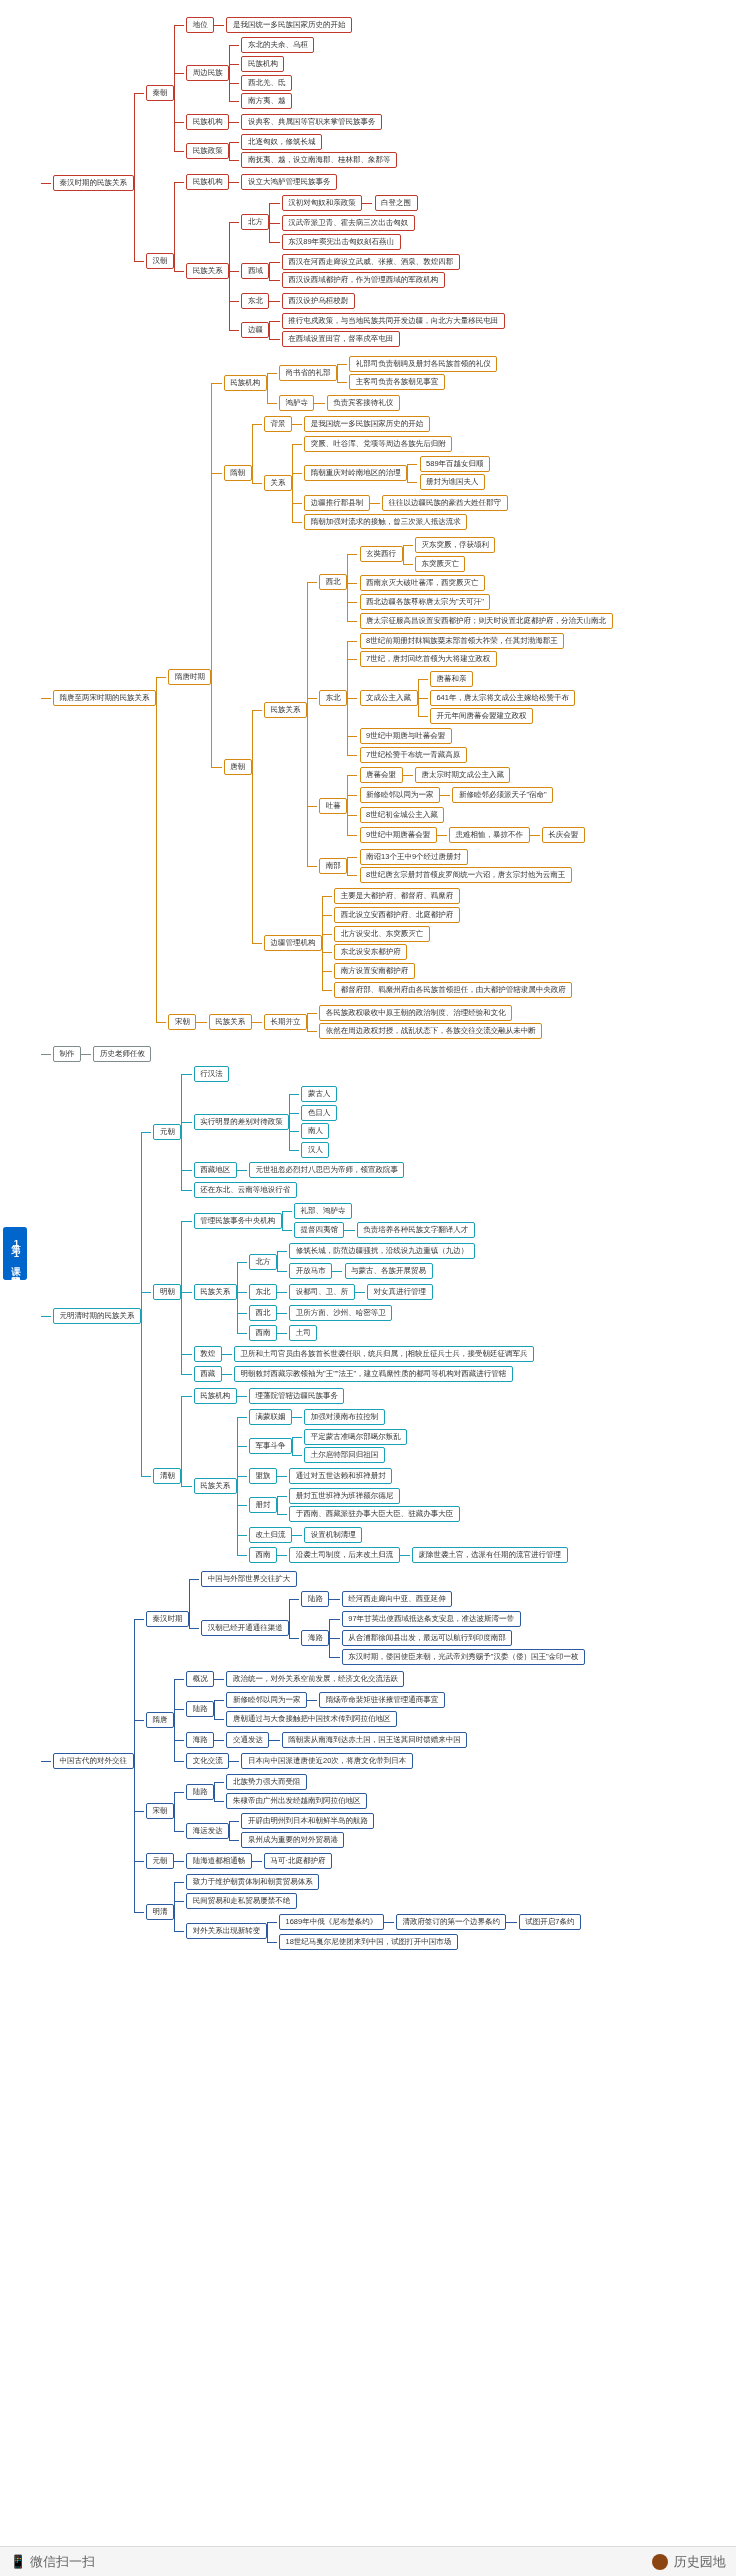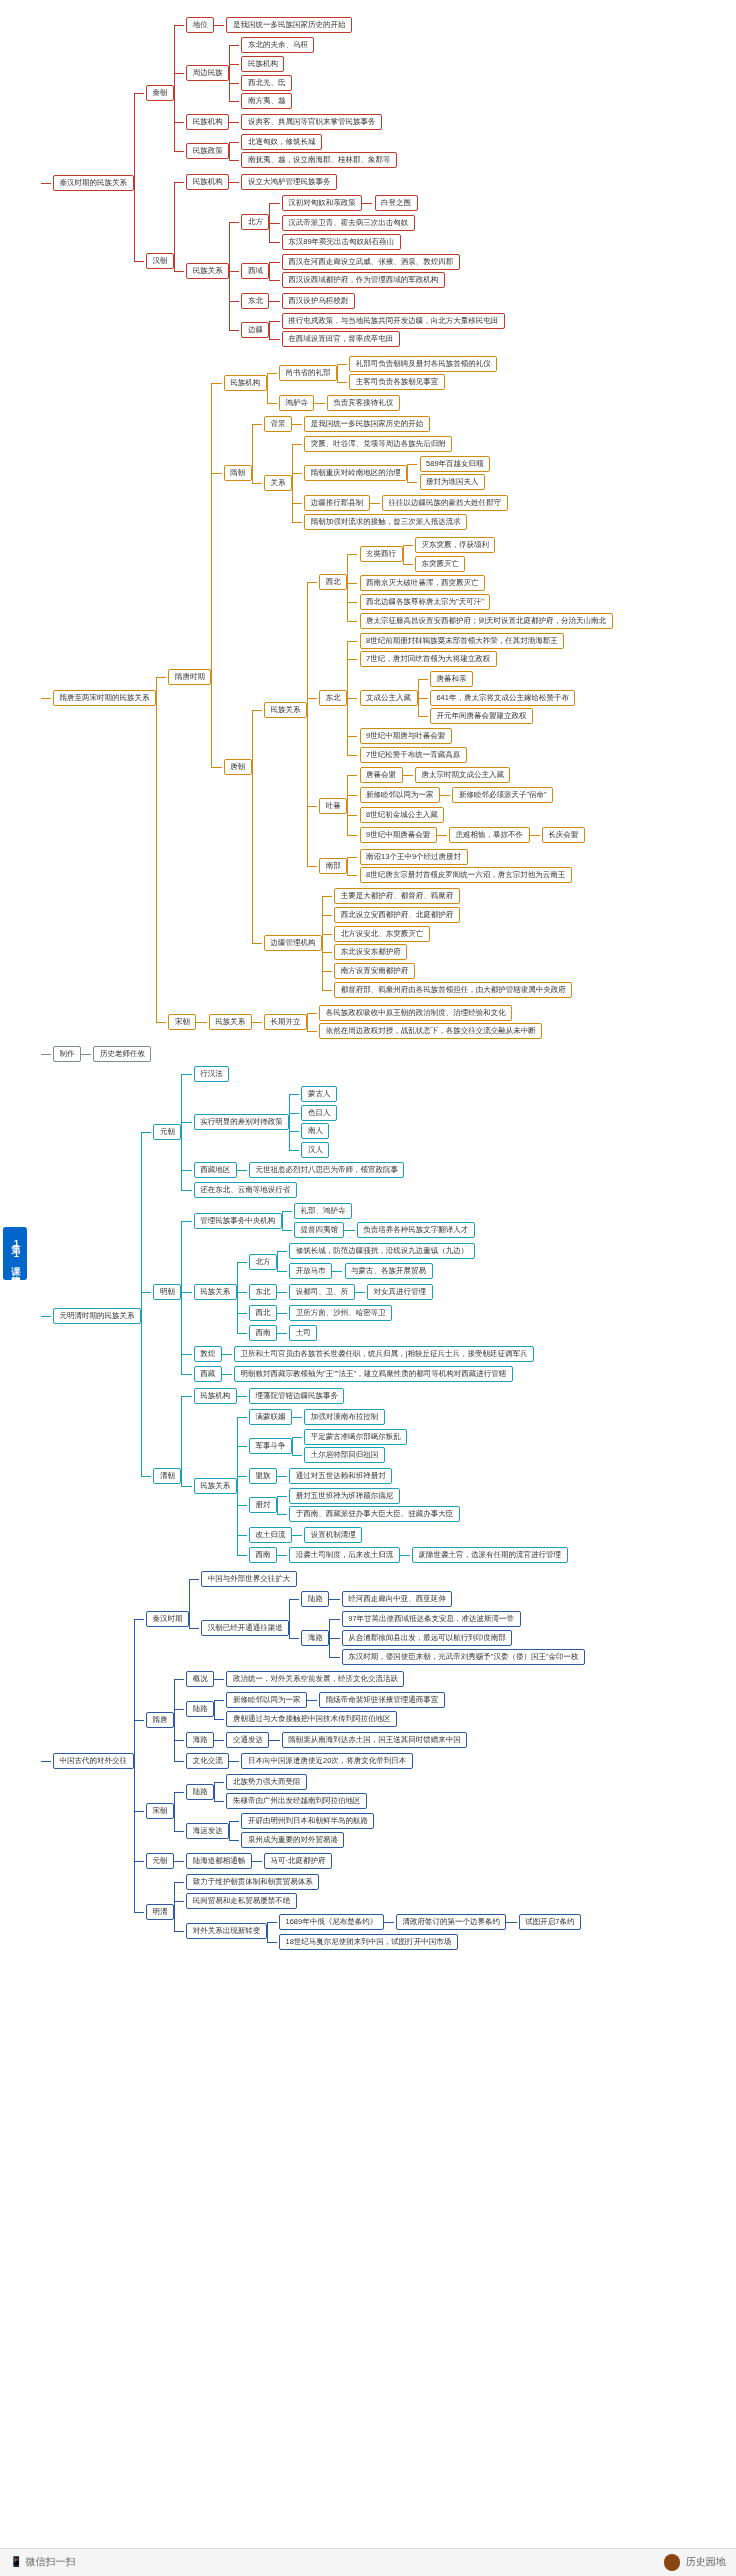--- a/index.html
+++ b/index.html
@@ -1,20 +1,20 @@
 <!DOCTYPE html>
 <html style="font-size:11px"><head>
 <meta charset="utf-8">
 <style>
 *{margin:0;padding:0;box-sizing:border-box}
 body{font-family:"Microsoft YaHei",sans-serif;font-size:7.5px;background:#fff;width:736px;position:relative}
 .mindmap{position:relative;padding:13.6px 6.8px 41px 6.8px}
 .root{position:absolute;left:3.4px;top:1227px;background:#0066cc;color:#fff;writing-mode:vertical-rl;text-orientation:upright;padding:10.2px 5.5px;font-weight:bold;font-size:9.5px;border-radius:2.7px}
 .node{display:inline-block;padding:2px 5.5px;border:0.7px solid;border-radius:2px;margin:0.7px 0;vertical-align:middle;white-space:nowrap;background:#fff}
-.footer{position:fixed;bottom:0;left:0;right:0;background:#f5f5f5;padding:5.5px 10.2px;display:flex;align-items:center;justify-content:space-between;font-size:10px;color:#666;border-top:0.7px solid #ddd}
+.footer{position:fixed;bottom:0;left:0;right:0;background:#f5f5f5;padding:5.5px 10.2px;display:flex;align-items:center;justify-content:space-between;font-size:13px;color:#666;border-top:0.7px solid #ddd}
 .footer-icon{width:16.4px;height:16.4px;border-radius:50%;background:#8b4513;display:inline-block;margin-right:5.5px;vertical-align:middle}
 ul{list-style:none}
 li{position:relative;padding:0.7px 0 0.7px 12.3px}
 li:before{content:"";position:absolute;left:0;top:50%;width:10.2px;height:0.7px;background:currentColor}
 li:after{content:"";position:absolute;left:0;top:0;bottom:0;width:0.7px;background:currentColor}
 li:first-child:after{top:50%}
 li:last-child:after{bottom:50%}
 li:only-child:after{display:none}
 .tree ul{margin-left:0}
 .tree{color:#999}

